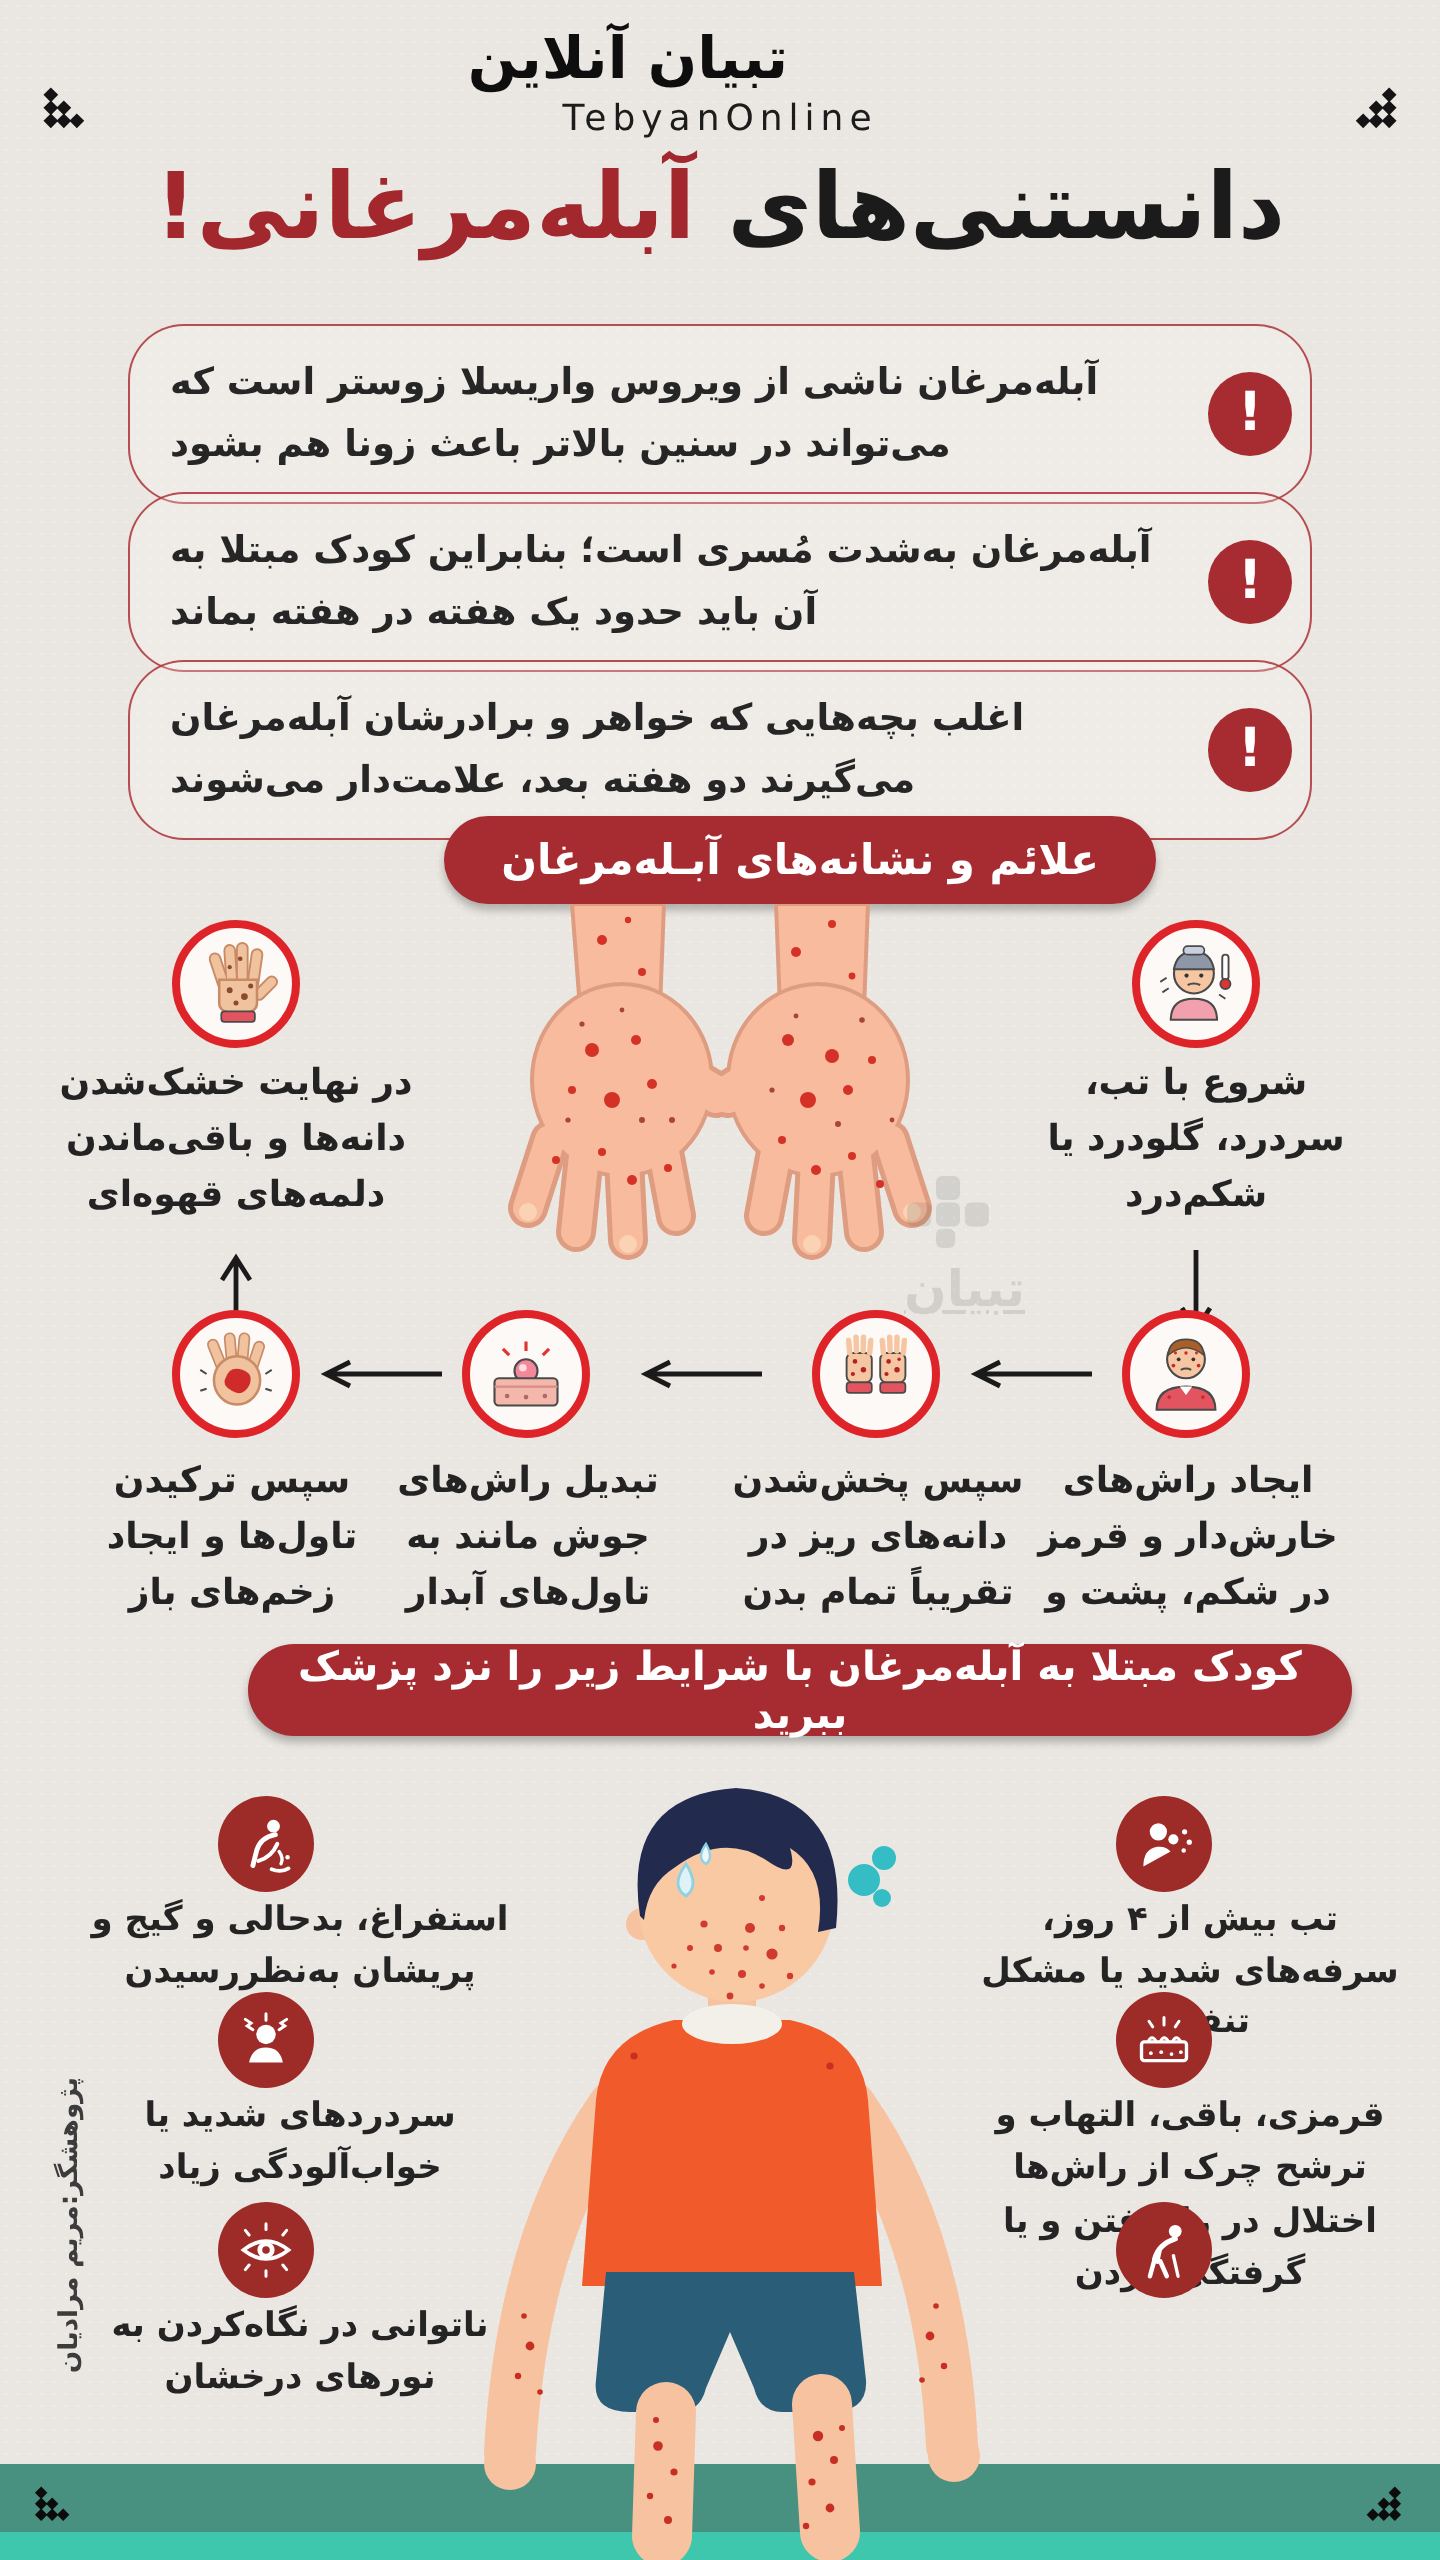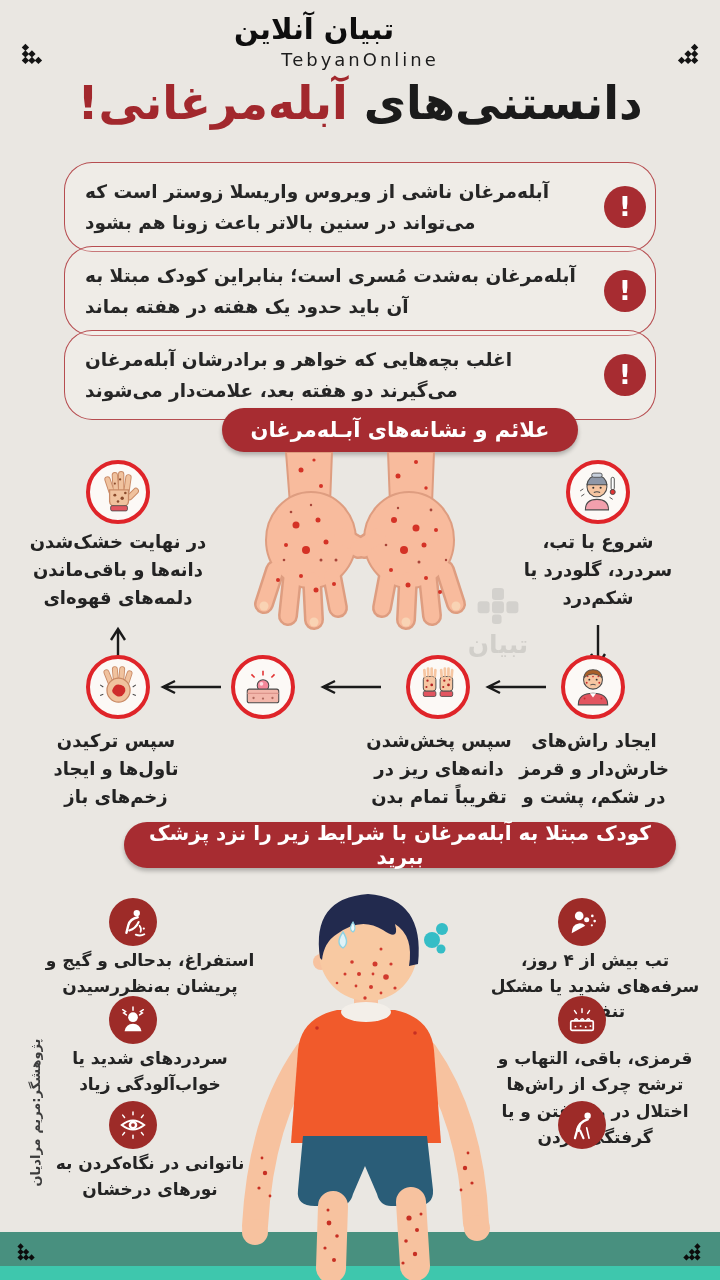--- a/index.html
+++ b/index.html
@@ -35,21 +35,21 @@
   .banner2{left:84px;top:822px;width:552px;height:46px;font-size:20px;}
   
   .ring{width:64px;height:64px;border-radius:50%;background:#fcf9f6;border:4px solid #df2429;
     box-sizing:border-box;display:flex;align-items:center;justify-content:center;}
   .sym-text{text-align:center;font-size:18px;font-weight:700;color:#232323;line-height:1.55;}
   
   .w-circle{width:48px;height:48px;border-radius:50%;background:#9d2b28;
     display:flex;align-items:center;justify-content:center;}
   .w-text{text-align:center;font-size:17px;font-weight:700;color:#242424;line-height:1.5;}
   
-  .watermark{opacity:0.13;text-align:center;color:#333;}
+  .watermark{opacity:0.13;text-align:left;color:#333;text-decoration:underline;}
   .watermark .wm-label{font-size:25px;font-weight:800;margin-top:2px;}
   .credit{left:-65px;top:1105px;width:200px;text-align:center;transform:rotate(-90deg);
     font-size:13px;font-weight:600;color:#3c3c3c;}
   .band-dark{left:0;top:1232px;width:720px;height:34px;background:#48907f;}
   .band-light{left:0;top:1266px;width:720px;height:14px;background:#3ec7ad;}
   .z1{z-index:1;} .z2{z-index:2;} .z3{z-index:3;}
 </style>
 </head>
 <body>
 
@@ -330,20 +330,21 @@
   </svg>
   <svg class="abs" style="left:318px;top:679px;" width="64" height="16" viewBox="0 0 64 16">
     <path d="M63,8 L6,8 M17,2 L5,8 L17,14" stroke="#1a1a1a" stroke-width="2.4" fill="none"></path>
   </svg>
   <svg class="abs" style="left:158px;top:679px;" width="64" height="16" viewBox="0 0 64 16">
     <path d="M63,8 L6,8 M17,2 L5,8 L17,14" stroke="#1a1a1a" stroke-width="2.4" fill="none"></path>
   </svg>
 
   <div class="abs sym-text fa" style="left:518px;top:727px;width:152px;">ایجاد راش‌های خارش‌دار و قرمز در شکم، پشت و صورت</div>
   <div class="abs sym-text fa" style="left:363px;top:727px;width:152px;">سپس پخش‌شدن دانه‌های ریز در تقریباً تمام بدن</div>
+  <div class="abs sym-text fa" style="left:188px;top:727px;width:152px;">تبدیل راش‌های جوش مانند به تاول‌های آبدار</div>
   <div class="abs sym-text fa" style="left:40px;top:727px;width:152px;">سپس ترکیدن تاول‌ها و ایجاد زخم‌های باز</div>
 
   <div class="abs banner banner2 fa">کودک مبتلا به آبله‌مرغان با شرایط زیر را نزد پزشک ببرید</div>
 
   <div class="abs band-dark z1"></div>
   <div class="abs band-light z1"></div>
 
   <svg class="abs z2" style="left:225px;top:878px;" width="280" height="402" viewBox="0 0 280 402">
     <g stroke="#f7c29f" stroke-width="26" stroke-linecap="round" fill="none">
       <path d="M82,175 Q36,240 30,348"></path>

